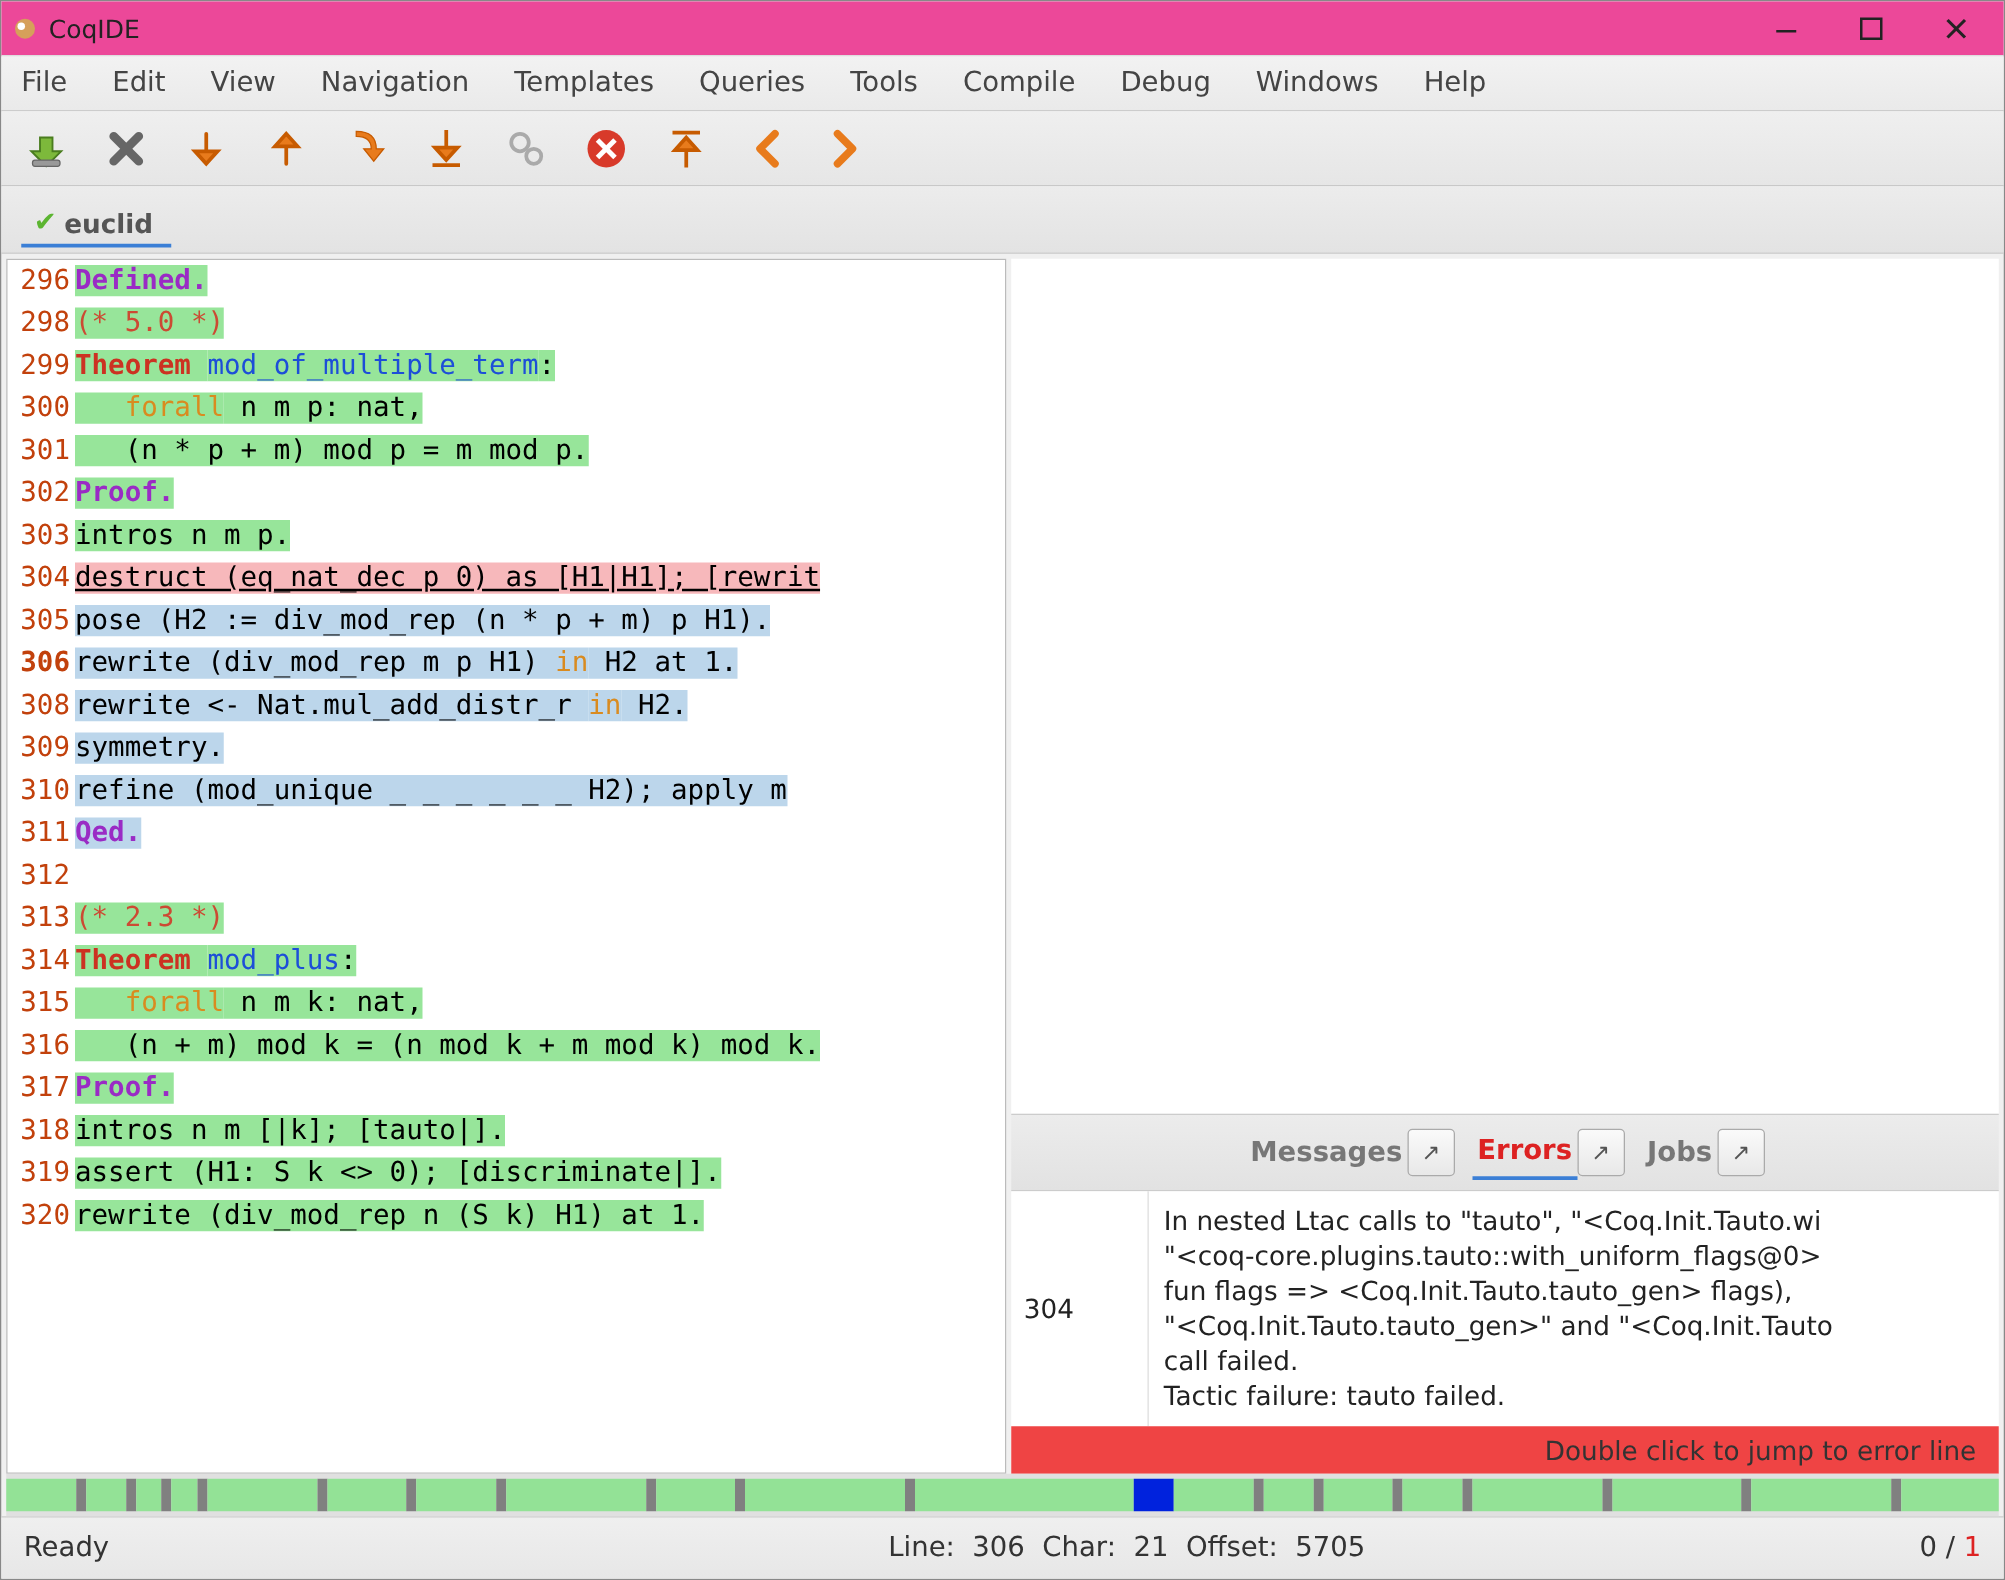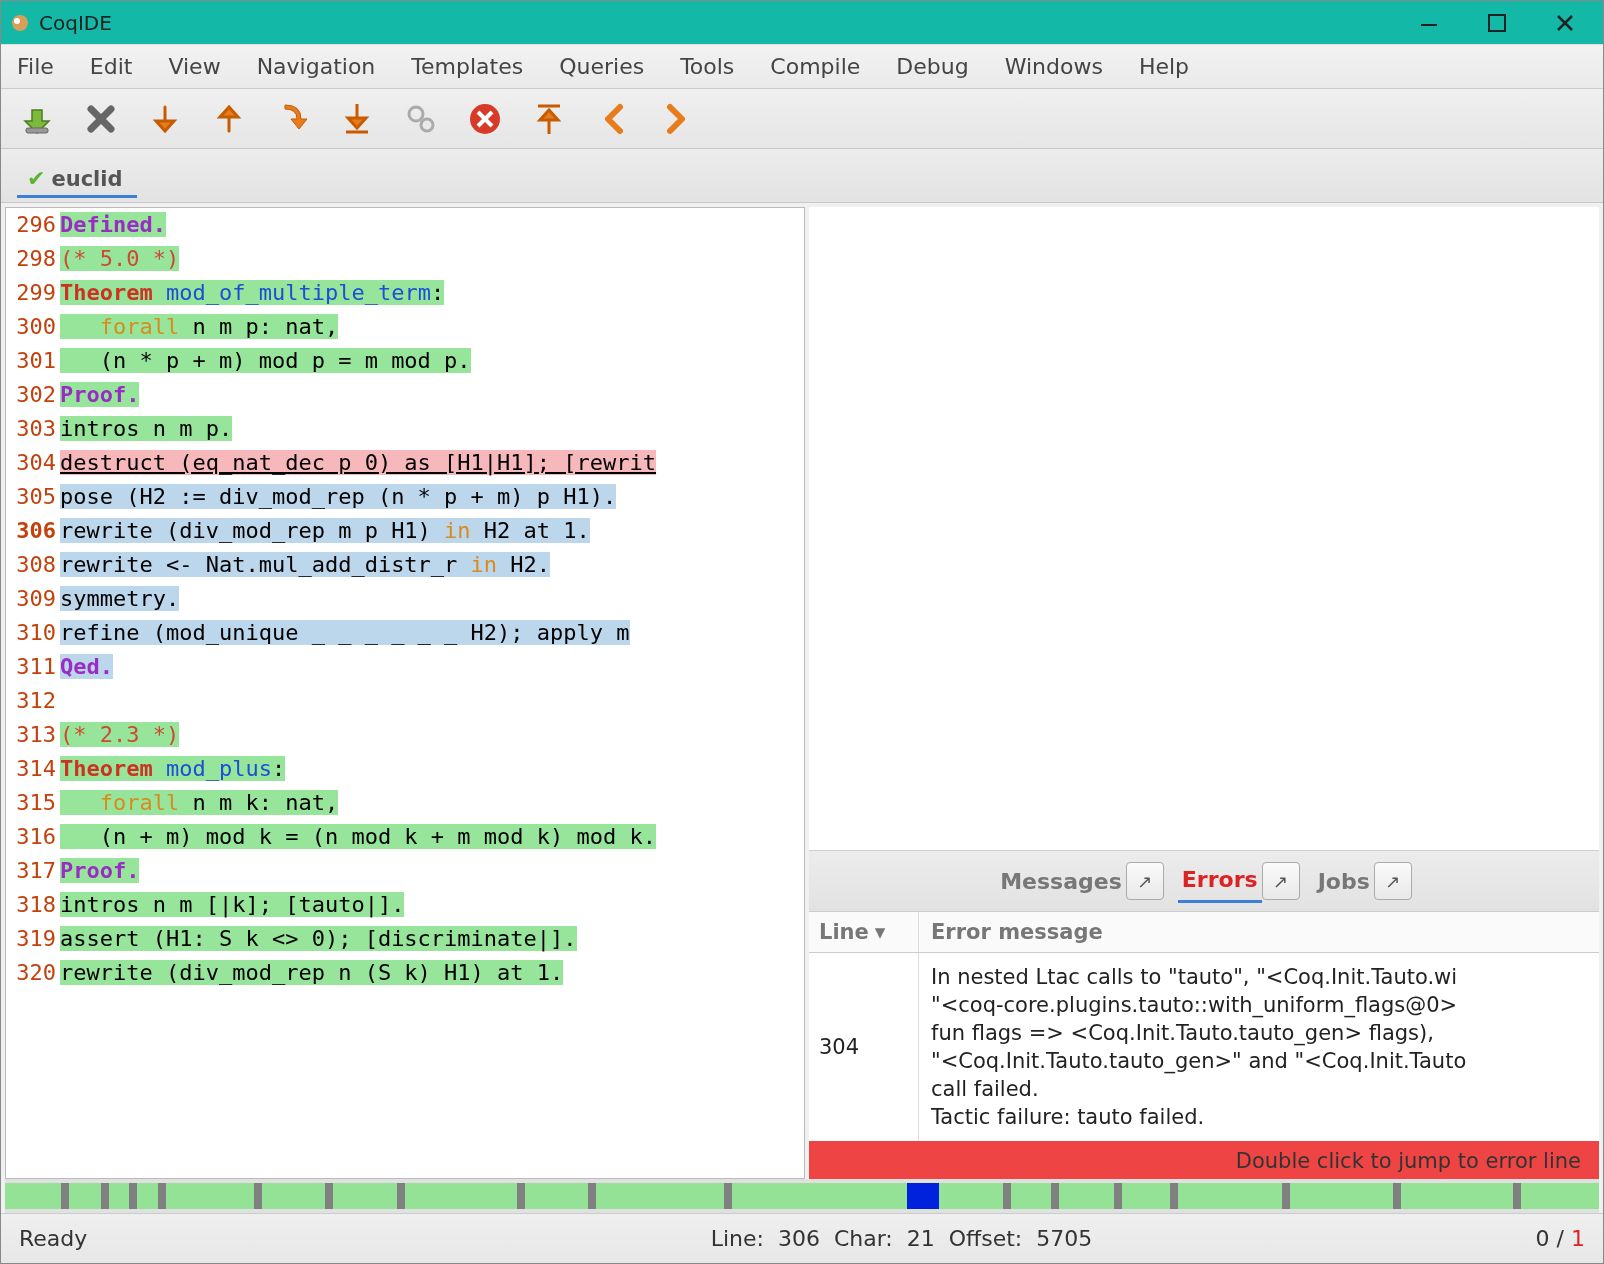--- a/index.html
+++ b/index.html
@@ -10,21 +10,21 @@
     width: 1604px;
     height: 1264px;
     display: flex;
     flex-direction: column;
     border: 1px solid #888;
     transform-origin: top left;
   }
   
   .titlebar {
     height: 44px;
-    background: #14b8a6;
+    background: #ec4899;
     display: flex;
     align-items: center;
     padding: 0 8px;
     font-size: 20px;
     color: #222;
     border-bottom: 1px solid #ddd;
   }
   .titlebar .app-icon {
     width: 22px; height: 22px; margin-right: 8px;
     display:inline-flex;align-items:center;justify-content:center;
@@ -363,27 +363,20 @@
       <div class="msg-tab-group">
         <span class="msg-tab-label active">Errors</span>
         <div class="popout-btn">↗</div>
       </div>
       <div class="msg-tab-group">
         <span class="msg-tab-label">Jobs</span>
         <div class="popout-btn">↗</div>
       </div>
     </div>
     <div class="error-table">
-      <div class="et-header">
-        <div class="et-line-col">
-            <span>Line</span>
-            <span>▾</span>
-          </div>
-        <div class="et-msg-col">Error message</div>
-      </div>
       <div class="et-row">
         <div class="et-line-col">304</div>
         <div class="et-msg-col" style="white-space:pre-line;">In nested Ltac calls to "tauto", "&lt;Coq.Init.Tauto.wi
 "&lt;coq-core.plugins.tauto::with_uniform_flags@0&gt;
 fun flags =&gt; &lt;Coq.Init.Tauto.tauto_gen&gt; flags),
 "&lt;Coq.Init.Tauto.tauto_gen&gt;" and "&lt;Coq.Init.Tauto
 call failed.
 Tactic failure: tauto failed.</div>
       </div>
       <div class="error-hint">Double click to jump to error line</div>

